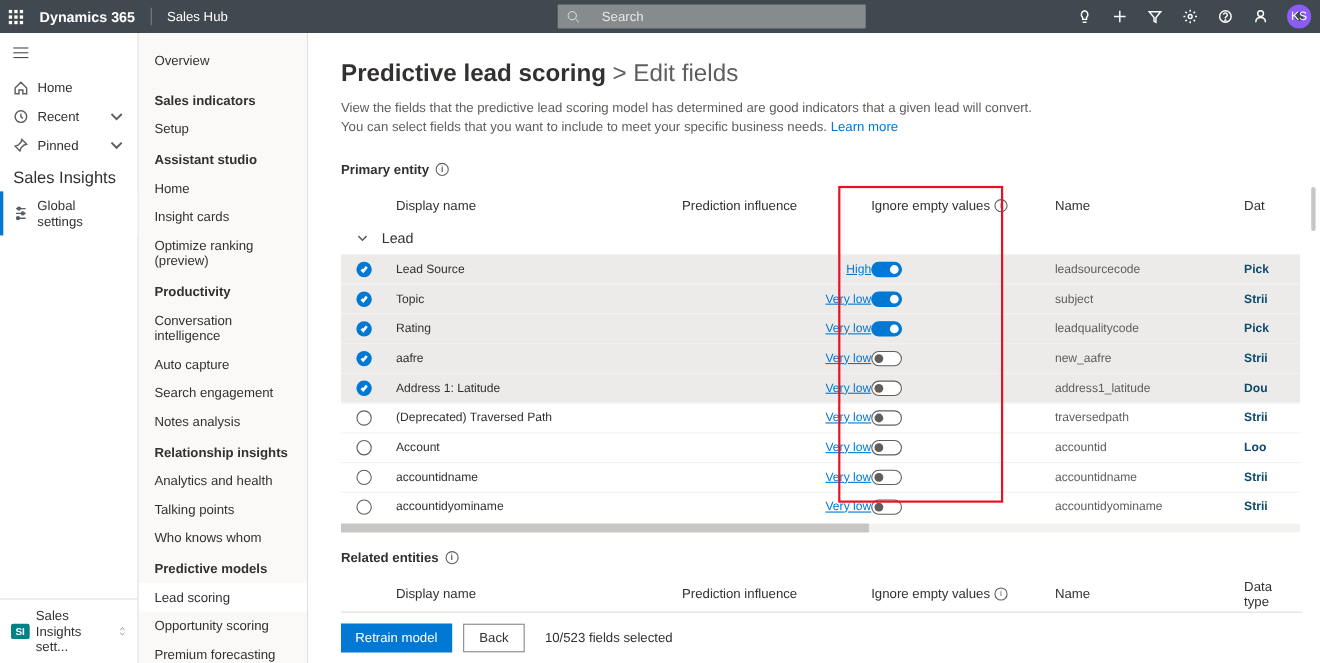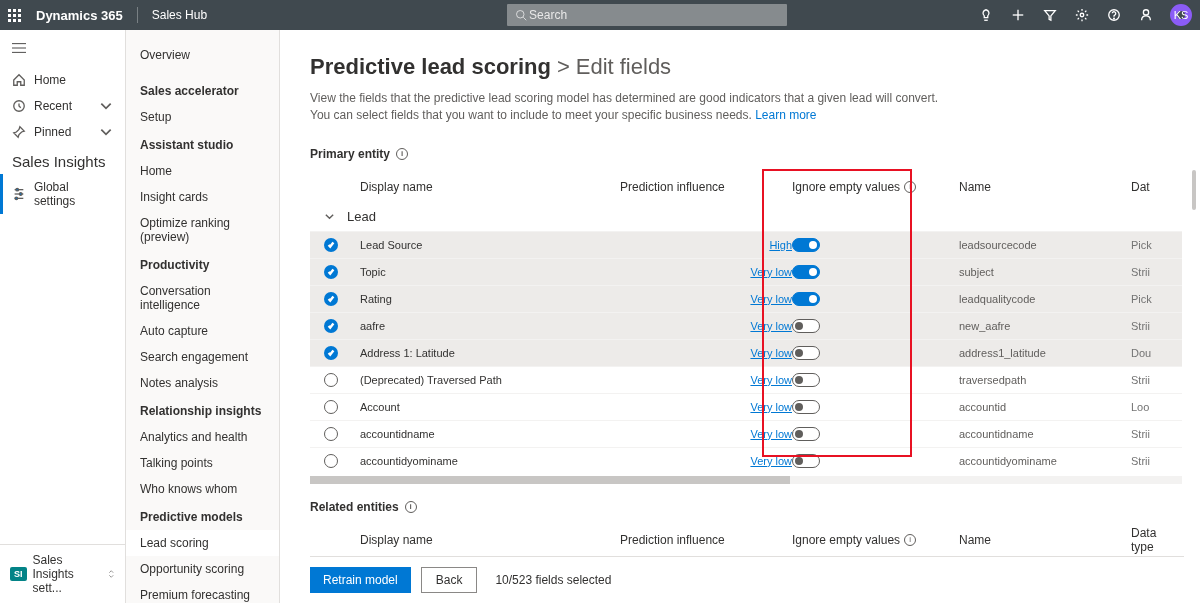--- a/index.html
+++ b/index.html
@@ -7,21 +7,21 @@
 
 
 .topbar { height: 30px; background: #40494f; display: flex; align-items: center; color: #fff; padding: 0 8px; }
 .topbar .waffle { width: 16px; display: grid; grid-template-columns: repeat(3,3px); grid-gap: 2px; margin-right: 12px; }
 .topbar .waffle span { width: 3px; height: 3px; background: #fff; }
 .topbar .brand { font-weight: 600; font-size: 13px; }
 .topbar .divider { width: 1px; height: 16px; background: rgba(255,255,255,.3); margin: 0 14px; }
 .topbar .app { font-size: 12px; }
 .topbar .search { margin-left: 300px; width: 280px; height: 22px; background: #868b8e; display: flex; align-items: center; padding: 0 8px; border-radius: 1px; }
 .topbar .search svg { width: 12px; height: 12px; fill: #fff; opacity: .9; }
-.topbar .search span { margin-left: 2px; color: #e8e8e8; font-size: 12px; }
+.topbar .search span { margin-left: 20px; color: #e8e8e8; font-size: 12px; }
 .topbar .right { margin-left: auto; display: flex; align-items: center; gap: 16px; }
 .topbar .right .ico { width: 16px; height: 16px; display: flex; align-items: center; justify-content: center; cursor: pointer; }
 .topbar .right svg { width: 14px; height: 14px; fill: none; stroke: #fff; stroke-width: 1.5; }
 .topbar .avatar { width: 22px; height: 22px; border-radius: 50%; border: 7px solid #8b5cf6; display: flex; align-items: center; justify-content: center; font-size: 11px; }
 
 
 .layout { display: flex; height: 573px; }
 
 
 .rail { width: 126px; border-right: 1px solid #e1dfdd; padding-top: 12px; display: flex; flex-direction: column; }
@@ -73,21 +73,21 @@
 .row:nth-child(odd) { }
 .row .chk { width: 36px; display: flex; justify-content: flex-start; }
 .row .chk .circle { width: 14px; height: 14px; border-radius: 50%; border: 1px solid #605e5c; }
 .row .chk .checked { width: 14px; height: 14px; border-radius: 50%; background: #0078d4; display: flex; align-items: center; justify-content: center; }
 .row .chk .checked svg { width: 8px; height: 8px; stroke: #fff; stroke-width: 3; fill: none; }
 .row .display { width: 260px; color: #323130; }
 .row .influence { width: 172px; text-align: right; }
 .row .influence a { color: #0078d4; text-decoration: underline; cursor: pointer; }
 .row .ignore { width: 167px; }
 .row .name { width: 172px; color: #605e5c; }
-.row .datatype { color: #737373; }
+.row .datatype { color: #0c4a6e; font-weight: bold; }
 .row.sel { background: #edebe9; }
 
 .toggle { width: 28px; height: 14px; border-radius: 8px; position: relative; background: #fff; border: 1px solid #605e5c; cursor: pointer; }
 .toggle .knob { width: 8px; height: 8px; border-radius: 50%; position: absolute; top: 2px; left: 2px; background: #605e5c; }
 .toggle.on { background: #0078d4; border-color: #0078d4; }
 .toggle.on .knob { background: #fff; left: auto; right: 2px; }
 
 .hscroll { height: 8px; margin-top: 2px; background: #f3f2f1; position: relative; }
 .hscroll .thumb { position: absolute; left: 0; top: 0; height: 8px; width: 480px; background: #c8c6c4; }
 
@@ -216,21 +216,21 @@
       <span>Sales Insights sett...</span>
       <svg class="chev" width="10" height="12" viewBox="0 0 10 12">
           <path d="M2 4l3-3 3 3M2 8l3 3 3-3" fill="none" stroke="#605e5c"></path>
         </svg>
     </div>
   </div>
 
   <div class="seccol">
     <div class="link first">Overview</div>
     <div id="seccol-groups">
-        <div class="heading">Sales accelerator</div>
+        <div class="heading">Sales indicators</div>
         <div class="link">Setup</div>
         <div class="heading">Assistant studio</div>
         <div class="link">Home</div>
         <div class="link">Insight cards</div>
         <div class="link">Optimize ranking (preview)</div>
         <div class="heading">Productivity</div>
         <div class="link">Conversation intelligence</div>
         <div class="link">Auto capture</div>
         <div class="link">Search engagement</div>
         <div class="link">Notes analysis</div>

